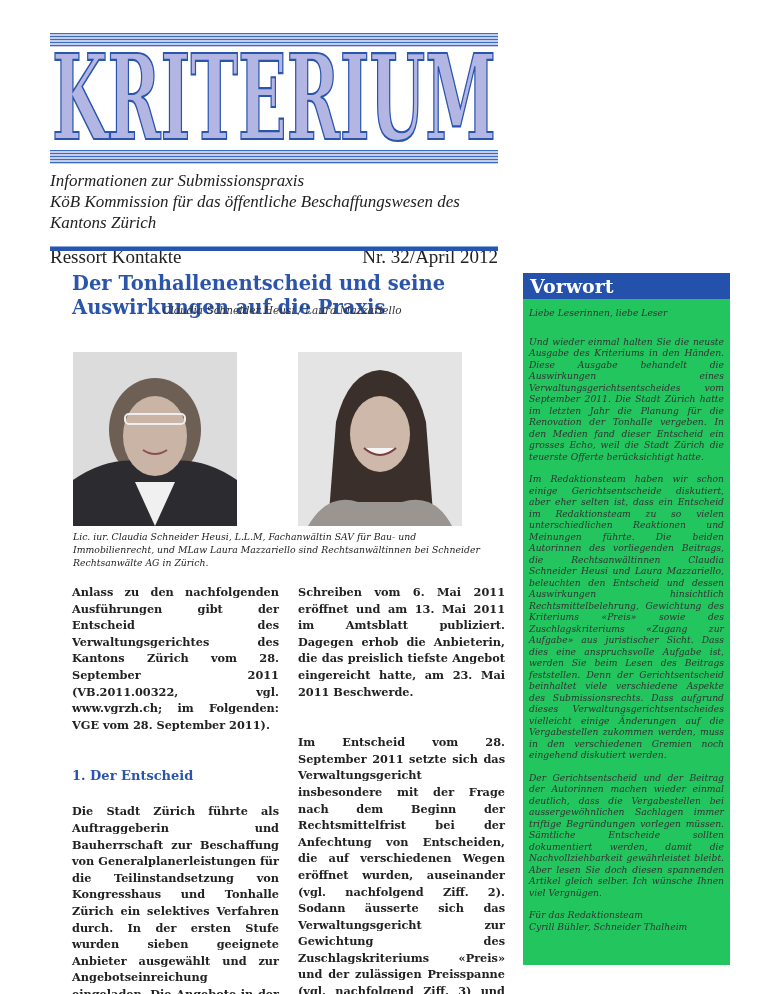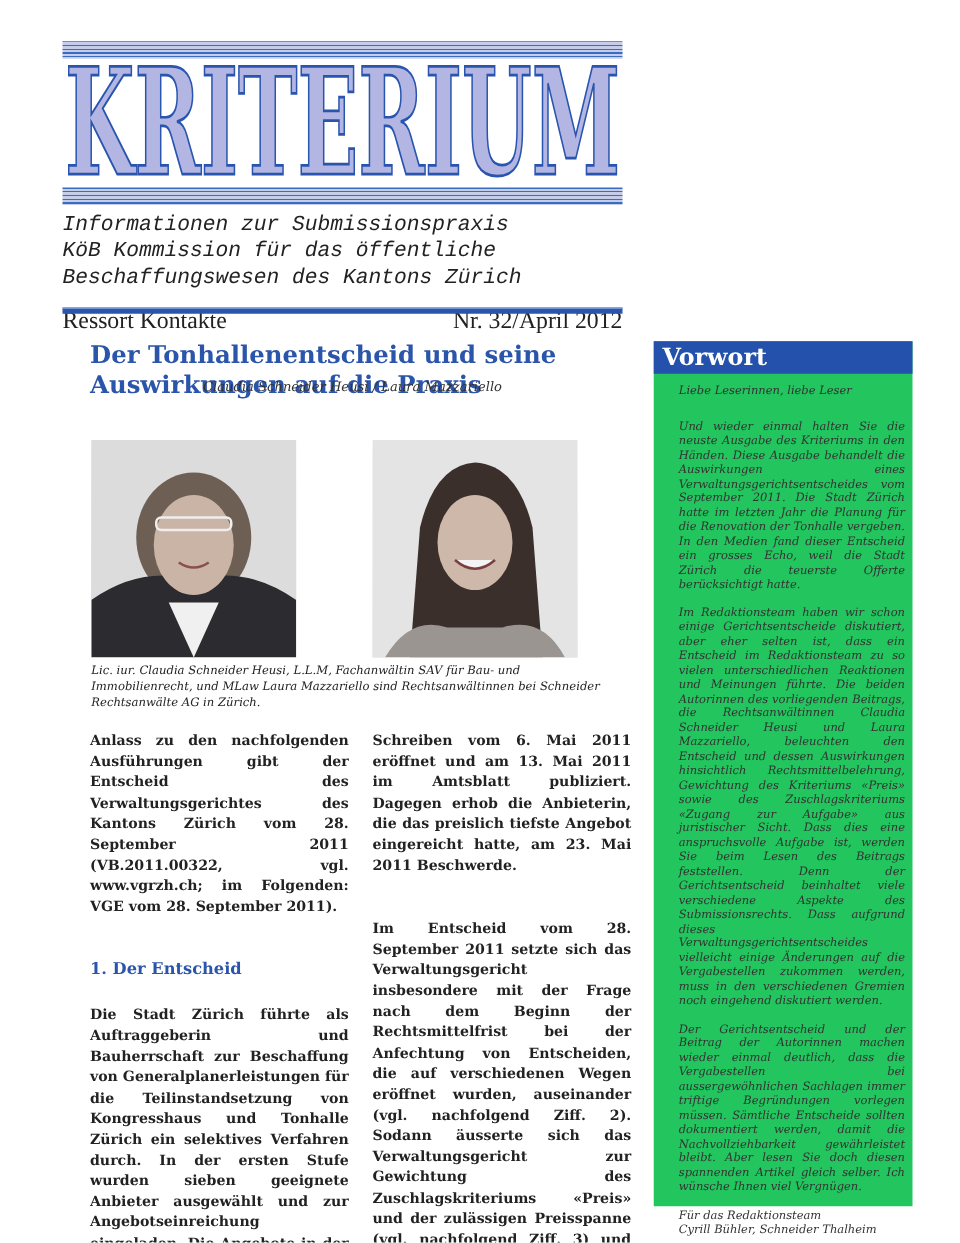--- a/index.html
+++ b/index.html
@@ -9,21 +9,21 @@
   
   .masthead { position: absolute; left: 50px; top: 33px; width: 448px; height: 132px; }
   .mast-lines { position: absolute; left: 0; width: 448px; height: 14px;
     background: repeating-linear-gradient(to bottom, #3a6cc0 0 1px, #c5cdea 1px 3px); }
   .mast-lines.top { top: 0; }
   .mast-lines.bottom { top: 117px; }
   .mast-word { position: absolute; left: 0; top: 16px; width: 448px; height: 100px; }
 
   
   .subtitle { position: absolute; left: 50px; top: 170px; width: 448px;
-    font-family: Liberation Mono, monospace; font-style: italic; font-size: 17px;
+    font-family: Liberation Serif, serif; font-style: italic; font-size: 17px;
     line-height: 21px; color: #222; }
   .ressort-row { position: absolute; left: 50px; top: 222px; width: 448px; height: 24px;
     font-family: "Liberation Serif", serif; font-size: 19px; color: #222; margin-top: 24px; }
   .ressort-row .left { position: absolute; left: 0; top: 0; }
   .ressort-row .right { position: absolute; right: 0; top: 0; }
   .main-rule { position: absolute; left: 50px; top: 246px; width: 448px; height: 4px;
     background: #2a55ae; border-top: 1px solid #8aa7dc; }
 
   
   .headline { position: absolute; left: 72px; top: 272px; width: 420px;
@@ -49,21 +49,21 @@
   .col p { margin: 0; font-weight: bold; }
   .col p + p { margin-top: 16px; }
   .section-head { margin: 34px 0 18px 0; font-weight: bold; font-size: 13px;
     color: #2b55aa; line-height: 18px; }
 
   
   .sidebar { position: absolute; left: 523px; top: 273px; width: 207px; height: 692px;
     background: #22c55e; }
   .sidebar-head { height: 26px; background: #2451ab; color: #fff; font-weight: bold;
     font-size: 19px; line-height: 26px; padding-left: 7px; }
-  .sidebar-body { padding: 8px 6px 0 20px; font-style: italic; font-size: 9.2px;
+  .sidebar-body { padding: 8px 6px 0 6px; font-style: italic; font-size: 9.2px;
     line-height: 11.5px; text-align: justify; color: #333; }
   .sidebar-body p { margin: 0; }
   .sidebar-body p + p { margin-top: 11px; }
 </style>
 </head>
 <body>
 
 <div class="masthead">
   <div class="mast-lines top"></div>
   <svg class="mast-word" viewBox="0 0 448 100" preserveAspectRatio="none">

